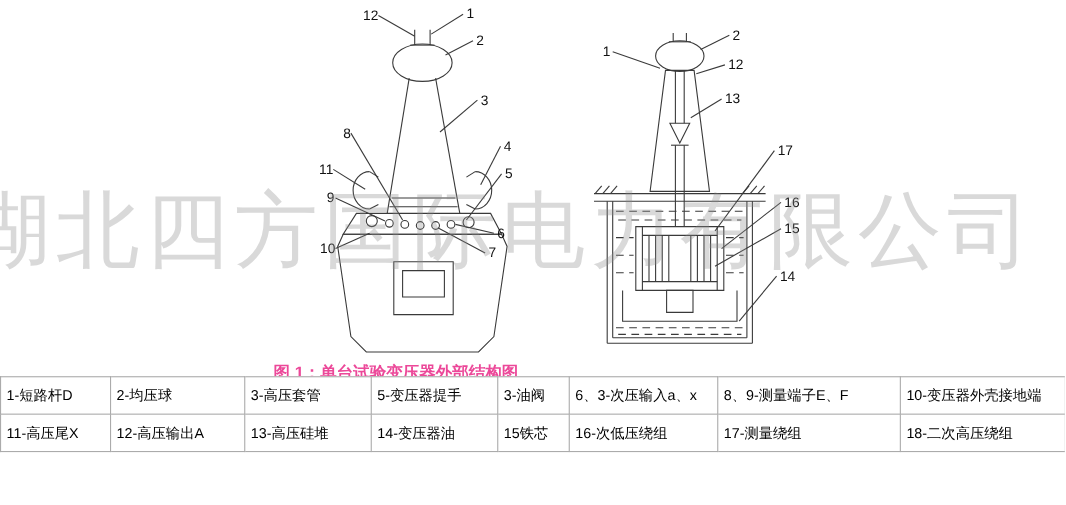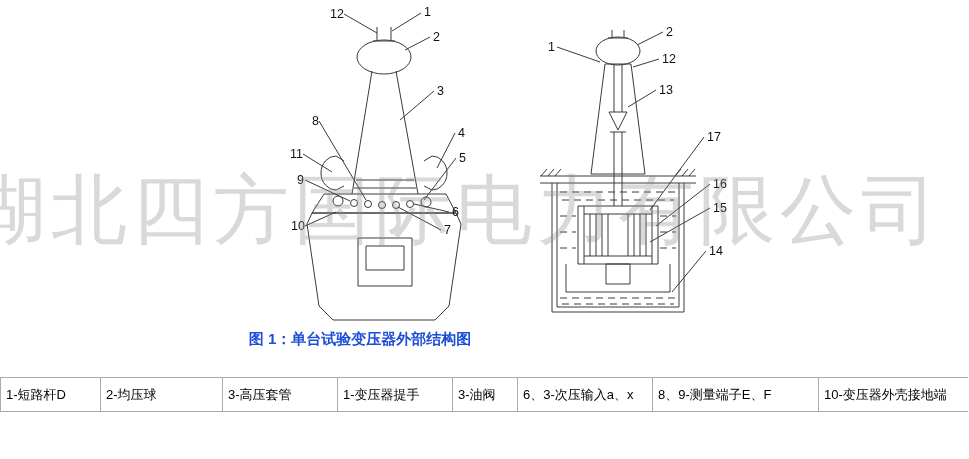--- a/index.html
+++ b/index.html
@@ -13,26 +13,26 @@
   .leader{stroke:#3a3a3a;stroke-width:1;}
   .callout-text{font-size:12.5px;fill:#111;font-family:"Liberation Sans","DejaVu Sans",sans-serif;}
   .dash{stroke:#3a3a3a;stroke-width:1;stroke-dasharray:7 5;}
   .watermark{
     position:absolute;top:168px;left:-30px;z-index:3;
     font-size:76px;line-height:1.1;letter-spacing:5px;white-space:nowrap;
     color:rgba(140,140,140,0.33);pointer-events:none;font-weight:400;
   }
   .caption{
     position:absolute;top:330px;height:20px;z-index:2;
-    font-size:15px;font-weight:bold;color:#1d4ed8;text-align:center;white-space:nowrap;
+    font-size:15px;font-weight:bold;color:#ec4899;text-align:center;white-space:nowrap;
   }
   .caption-1{left:225px;width:270px;}
   .caption-2{left:505px;width:270px;}
   table.legend{
-    position:absolute;top:377px;left:0;width:968px;z-index:2;
+    position:absolute;top:342px;left:0;width:968px;z-index:2;
     border-collapse:collapse;table-layout:fixed;background:#fff;
   }
   table.legend td{
     border:1px solid #ababab;padding:2px 5px;font-size:13px;color:#000;
     height:29px;vertical-align:middle;white-space:nowrap;overflow:hidden;
   }
 </style>
 </head>
 <body>
 
@@ -240,22 +240,32 @@
       <col style="width:65px">
         <col style="width:135px">
         <col style="width:166px">
         <col style="width:150px">
     </colgroup>
     <tbody>
       <tr>
         <td>1-短路杆D</td>
         <td>2-均压球</td>
         <td>3-高压套管</td>
-        <td>1-变压器提手</td>
+        <td>5-变压器提手</td>
         <td>3-油阀</td>
         <td>6、3-次压输入a、x</td>
         <td>8、9-测量端子E、F</td>
         <td>10-变压器外壳接地端</td>
       </tr>
+      <tr>
+        <td>11-高压尾X</td>
+        <td>12-高压输出A</td>
+        <td>13-高压硅堆</td>
+        <td>14-变压器油</td>
+        <td>15铁芯</td>
+        <td>16-次低压绕组</td>
+        <td>17-测量绕组</td>
+        <td>18-二次高压绕组</td>
+      </tr>
     </tbody>
   </table>
 
 </div>
 
 </body></html>

